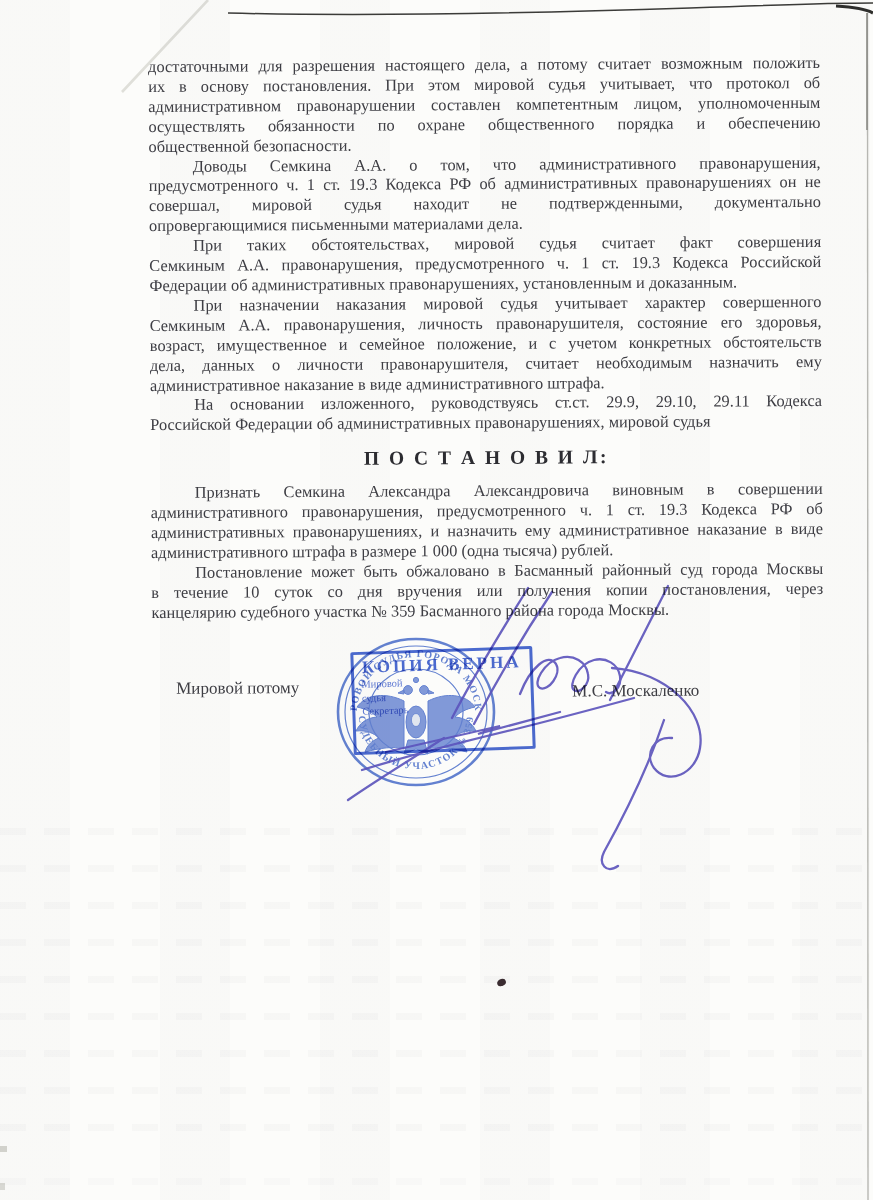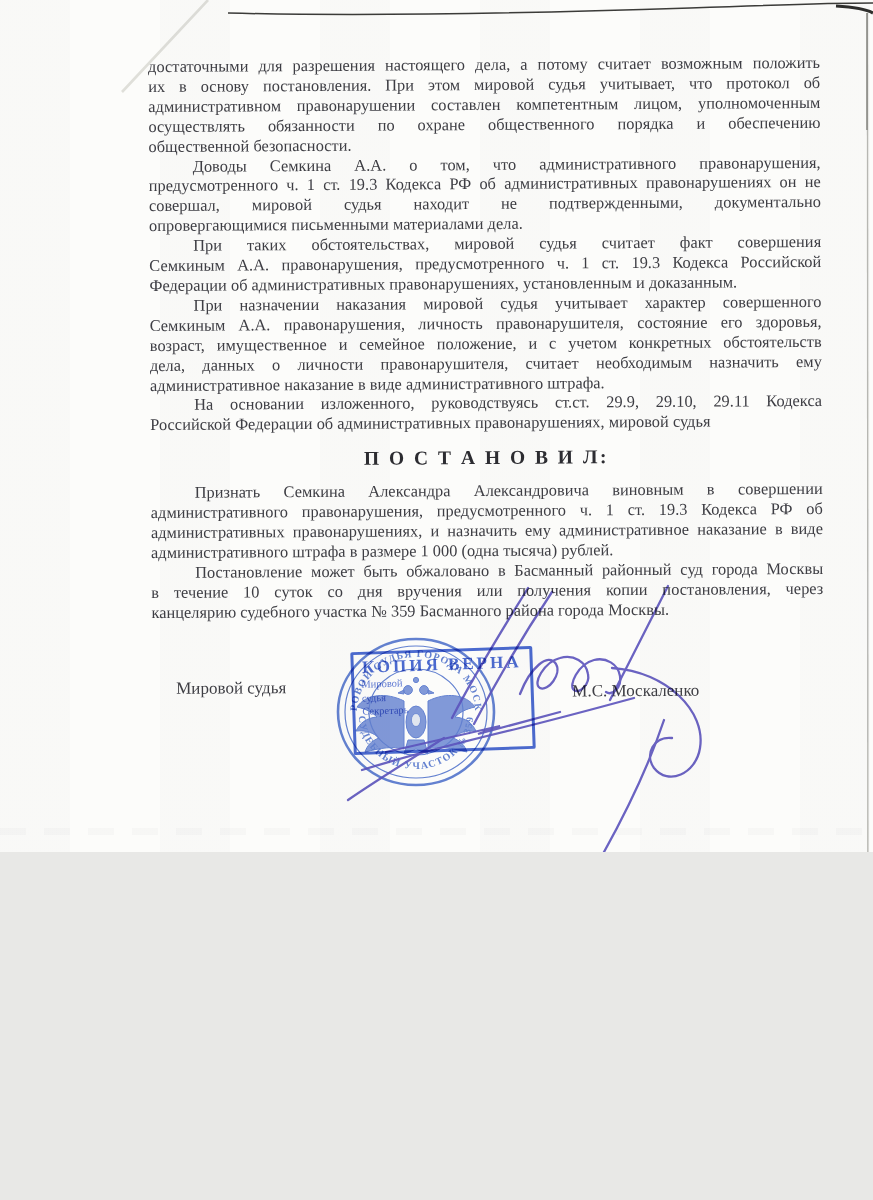--- a/index.html
+++ b/index.html
@@ -3,21 +3,21 @@
 <meta charset="utf-8">
 <title>Document</title>
 <style>
   :root{
     --paper:#fcfcfa; --text:#3e3e44; --heading:#2c2c31;
     --seal-ink:#4f72cf; --stamp-ink:#3d5ecf; --signature-ink:#5c54c0; --edge:#3c3c3a;
   }
   html,body{margin:0;padding:0;}
   body{background:#e8e8e6;}
   .page{
-    position:relative; width:873px; height:852px; margin:0 auto;
+    position:relative; width:873px; height:1200px; margin:0 auto;
     background:var(--paper); overflow:hidden;
     font-family:"Liberation Serif","DejaVu Serif",serif;
   }
   
   .page::before{
     content:""; position:absolute; inset:0; pointer-events:none;
     background:
       repeating-linear-gradient(90deg, rgba(90,90,110,0.018) 0 70px, rgba(0,0,0,0) 70px 160px);
   }
   .ghost-rows{
@@ -121,21 +121,21 @@
       </div>
       <div class="para body">
         <div class="tline firstline">Постановление может быть обжаловано в Басманный районный суд города Москвы</div>
         <div class="tline">в течение 10 суток со дня вручения или получения копии постановления, через</div>
         <div class="tline lastline">канцелярию судебного участка № 359 Басманного района города Москвы.</div>
       </div>
     </div>
 
   <div class="doc-column" style="top:652px;">
     <div class="signature-row">
-      <span class="role">Мировой судья</span>
+      <span class="role">Мировой потому</span>
       <span class="name">М.С. Москаленко</span>
     </div>
   </div>
 
   <div class="copy-stamp">
     <div class="title">КОПИЯ ВЕРНА</div>
     <div class="sline">Мировой</div>
     <div class="sline">судья</div>
     <div class="sline">Секретарь</div>
   </div>

